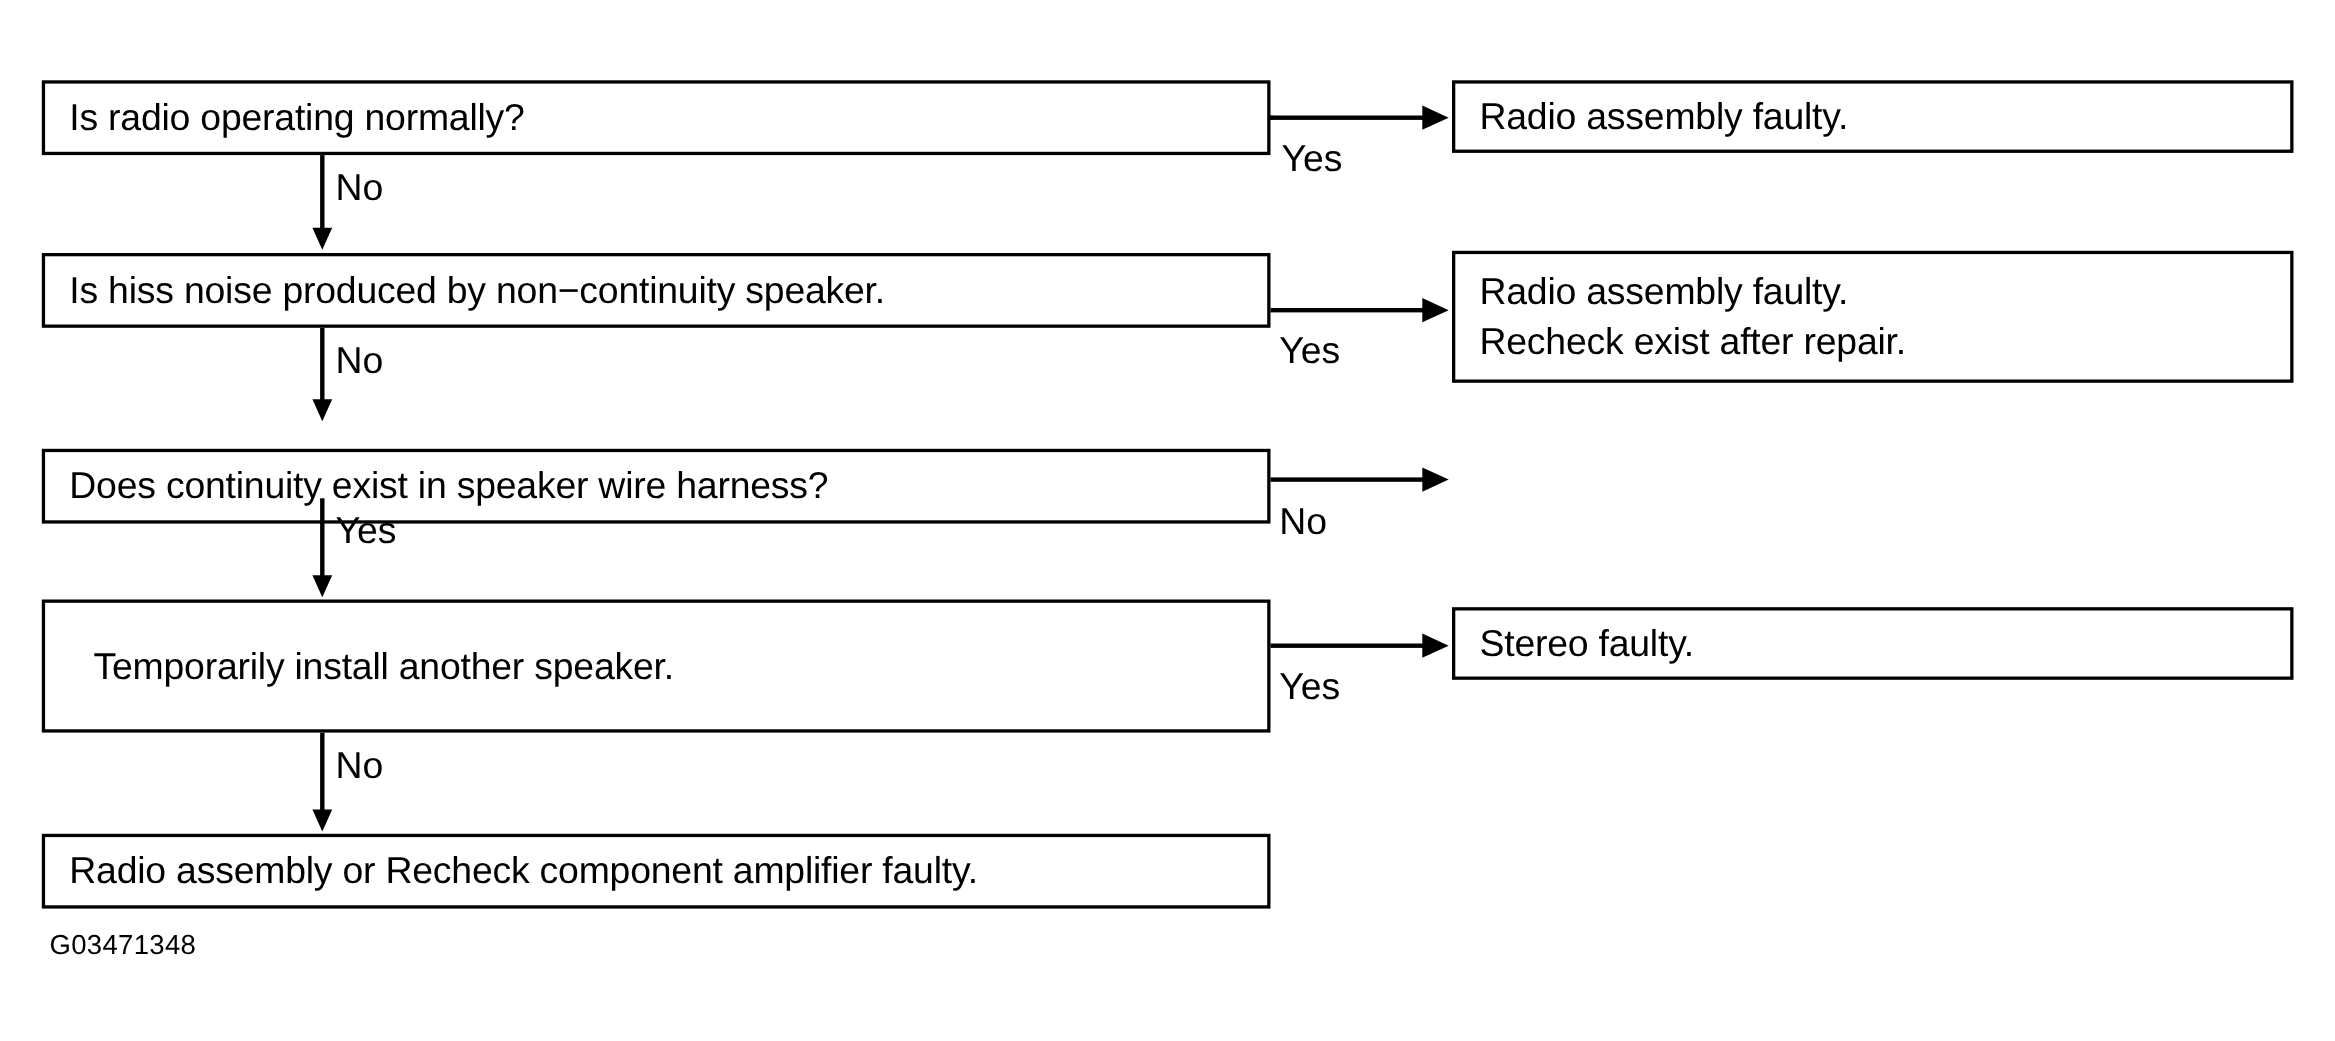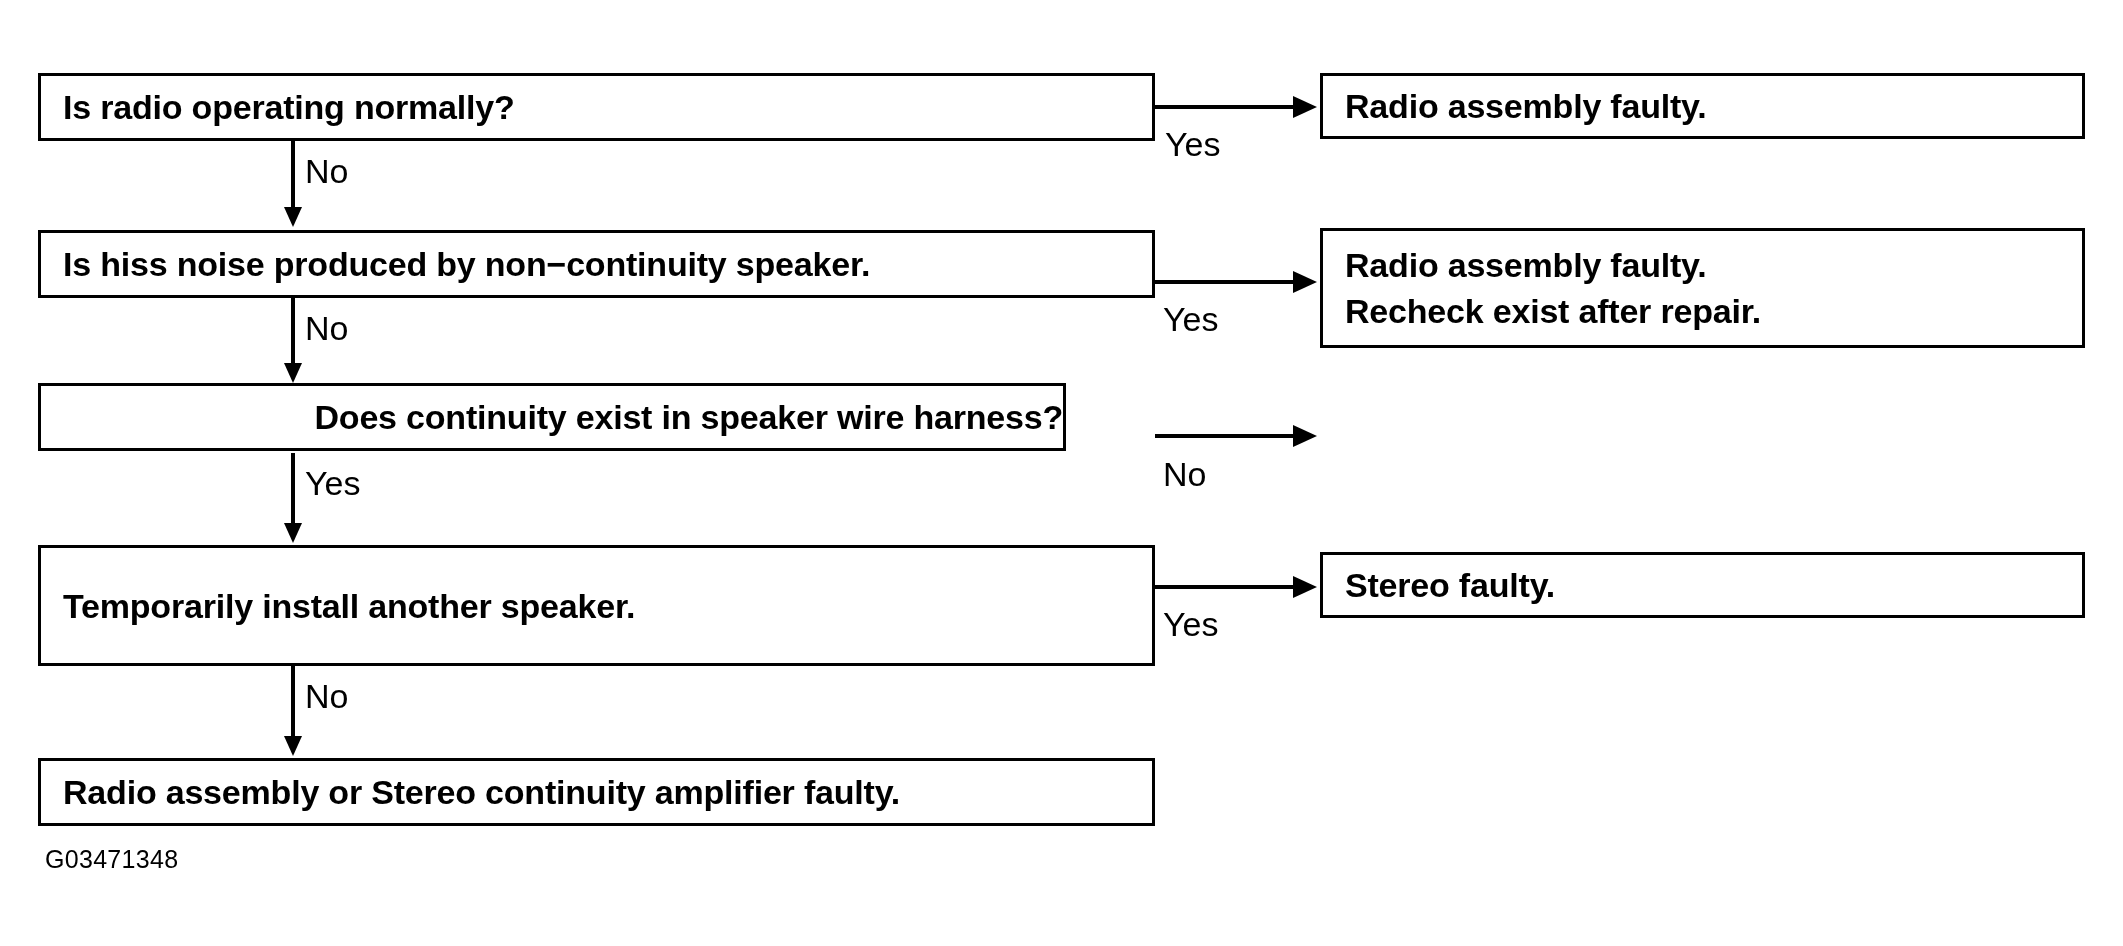--- a/index.html
+++ b/index.html
@@ -19,21 +19,20 @@
     overflow: hidden;
   }
   .box {
     position: absolute;
     box-sizing: border-box;
     border: 3px solid #000000;
     background: #ffffff;
     display: flex;
     flex-direction: column;
     justify-content: center;
-    font-weight: bold;
   }
   .box .line {
     font-size: 34px;
     line-height: 46px;
     white-space: nowrap;
     padding-left: 22px;
     letter-spacing: -0.2px;
   }
   .edge-label {
     position: absolute;
@@ -114,48 +113,48 @@
 
   <div class="box" style="left:1320px; top:228px; width:765px; height:120px;">
     <div class="line">Radio assembly faulty.</div>
     <div class="line">Recheck exist after repair.</div>
   </div>
 
   <div class="vline" style="left:291px; top:298px; height:67px;"></div>
   <div class="varrow" style="left:284px; top:363px;"></div>
   <div class="edge-label" style="left:305px; top:309px;">No</div>
 
-  <div class="box" style="left:38px; top:383px; width:1028px; height:68px;text-align:right;">
+  <div class="box" style="left:38px; top:408px; width:1117px; height:68px;">
     <div class="line">Does continuity exist in speaker wire harness?</div>
   </div>
 
   <div class="hline" style="left:1155px; top:434px; width:140px;"></div>
   <div class="harrow" style="left:1293px; top:425px;"></div>
   <div class="edge-label" style="left:1163px; top:455px;">No</div>
 
 
   <div class="vline" style="left:291px; top:453px; height:72px;"></div>
   <div class="varrow" style="left:284px; top:523px;"></div>
   <div class="edge-label" style="left:305px; top:464px;">Yes</div>
 
-  <div class="box" style="left:38px; top:545px; width:1117px; height:121px;">
+  <div class="box" style="left:38px; top:545px; width:1117px; height:121px;padding-left:22px;">
     <div class="line">Temporarily install another speaker.</div>
   </div>
 
   <div class="hline" style="left:1155px; top:585px; width:140px;"></div>
   <div class="harrow" style="left:1293px; top:576px;"></div>
   <div class="edge-label" style="left:1163px; top:605px;">Yes</div>
 
   <div class="box" style="left:1320px; top:552px; width:765px; height:66px;">
     <div class="line">Stereo faulty.</div>
   </div>
 
   <div class="vline" style="left:291px; top:666px; height:72px;"></div>
   <div class="varrow" style="left:284px; top:736px;"></div>
   <div class="edge-label" style="left:305px; top:677px;">No</div>
 
   <div class="box" style="left:38px; top:758px; width:1117px; height:68px;">
-    <div class="line">Radio assembly or Stereo continuity amplifier faulty.</div>
+    <div class="line">Radio assembly or Recheck component amplifier faulty.</div>
   </div>
 
   <div class="figure-code" style="left:34px; top:845px;">G03471348</div>
 
 </div>
 
 </body></html>

